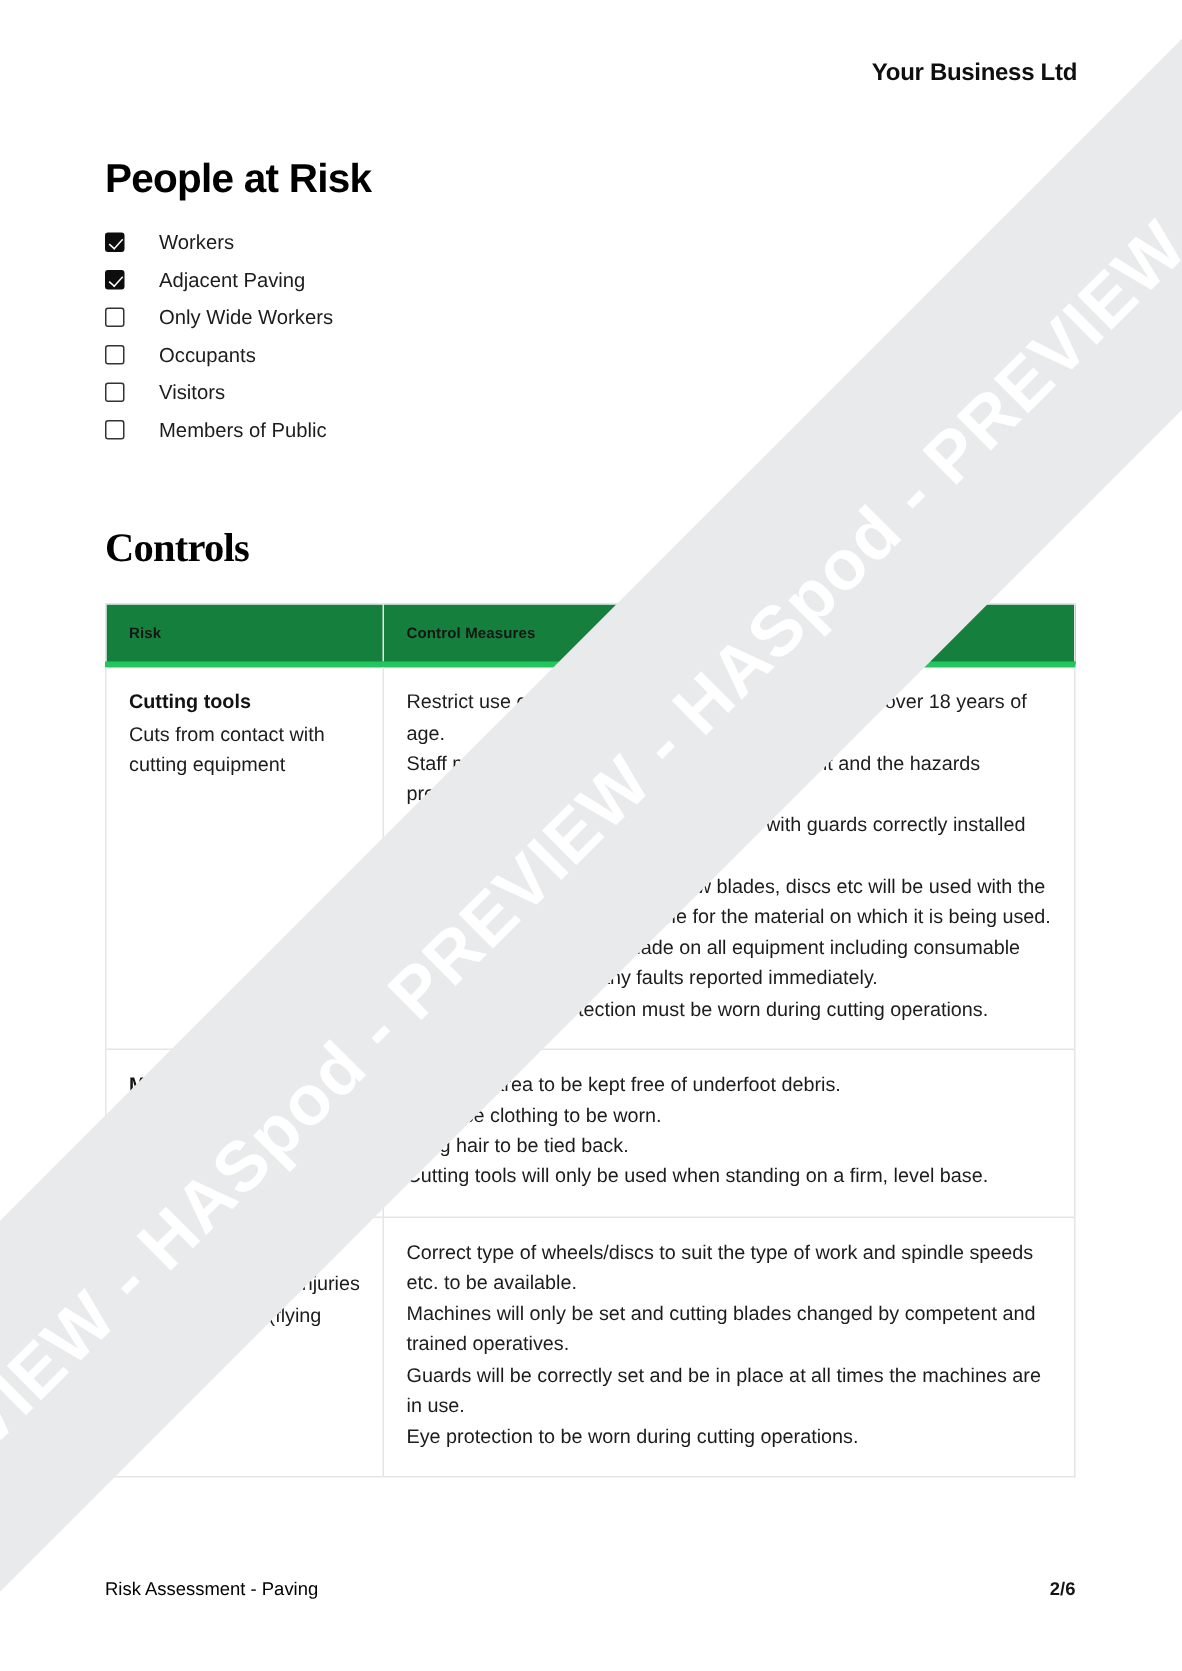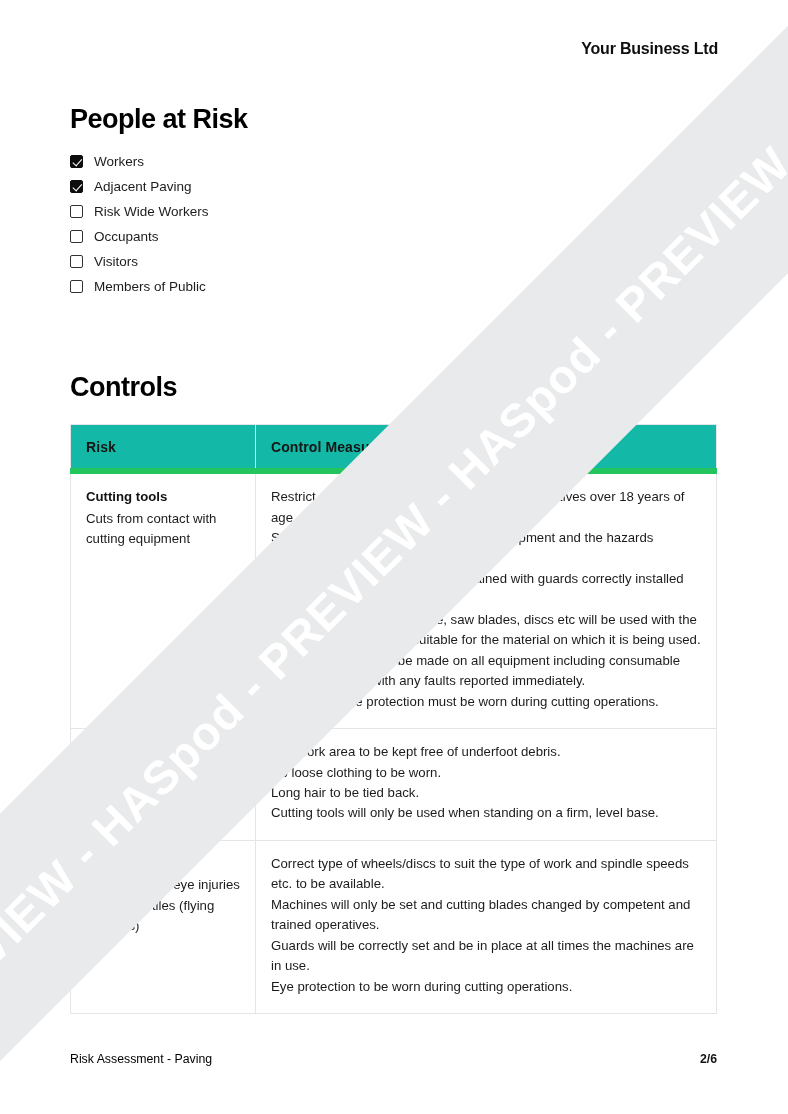--- a/index.html
+++ b/index.html
@@ -86,22 +86,23 @@
 
   h2.section-title {
     font-size: 27px;
     font-weight: 700;
     letter-spacing: -0.5px;
     color: #000000;
     margin: 0 0 14px 0;
     line-height: 1.15;
   }
   h2.section-title.controls {
-    margin-top: 73px;
+    margin-top: 51px;
     margin-bottom: 21px;
+    font-family: Liberation Serif, serif;
   }
 
   
   .people-list {
     margin: 0;
     padding: 0;
     list-style: none;
   }
   .people-item {
     display: flex;
@@ -131,39 +132,40 @@
     width: 4px;
     height: 7.5px;
     border: solid #ffffff;
     border-width: 0 1.7px 1.7px 0;
     transform: rotate(42deg);
   }
   .people-label {
     font-size: 13.5px;
     color: #1c1c1c;
     line-height: 1;
+    margin-left: 12px;
   }
 
   
   table.controls-table {
     width: 646px;
     border-collapse: collapse;
     table-layout: fixed;
     background: #ffffff;
     border: 1px solid #e3e5e8;
   }
   table.controls-table col.c-risk { width: 185px; }
   table.controls-table col.c-measures { width: 461px; }
 
   table.controls-table thead th {
-    background: #14b8a6;
-    border-bottom: 6px solid #22c55e;
+    background: #15803d;
+    border-bottom: 4px solid #22c55e;
     border-right: 1px solid #e3e5e8;
     text-align: left;
-    font-size: 14px;
+    font-size: 10px;
     font-weight: 700;
     color: #151515;
     padding: 14px 15px 13px 15px;
     letter-spacing: 0.1px;
   }
   table.controls-table thead th:last-child { border-right: none; }
 
   table.controls-table tbody td {
     border-top: 1px solid #e3e5e8;
     border-right: 1px solid #e3e5e8;
@@ -230,21 +232,21 @@
         <li class="people-item">
           <span class="cbox checked"></span>
           <span class="people-label">Workers</span>
         </li>
         <li class="people-item">
           <span class="cbox checked"></span>
           <span class="people-label">Adjacent Paving</span>
         </li>
         <li class="people-item">
           <span class="cbox"></span>
-          <span class="people-label">Risk Wide Workers</span>
+          <span class="people-label">Only Wide Workers</span>
         </li>
         <li class="people-item">
           <span class="cbox"></span>
           <span class="people-label">Occupants</span>
         </li>
         <li class="people-item">
           <span class="cbox"></span>
           <span class="people-label">Visitors</span>
         </li>
         <li class="people-item">

